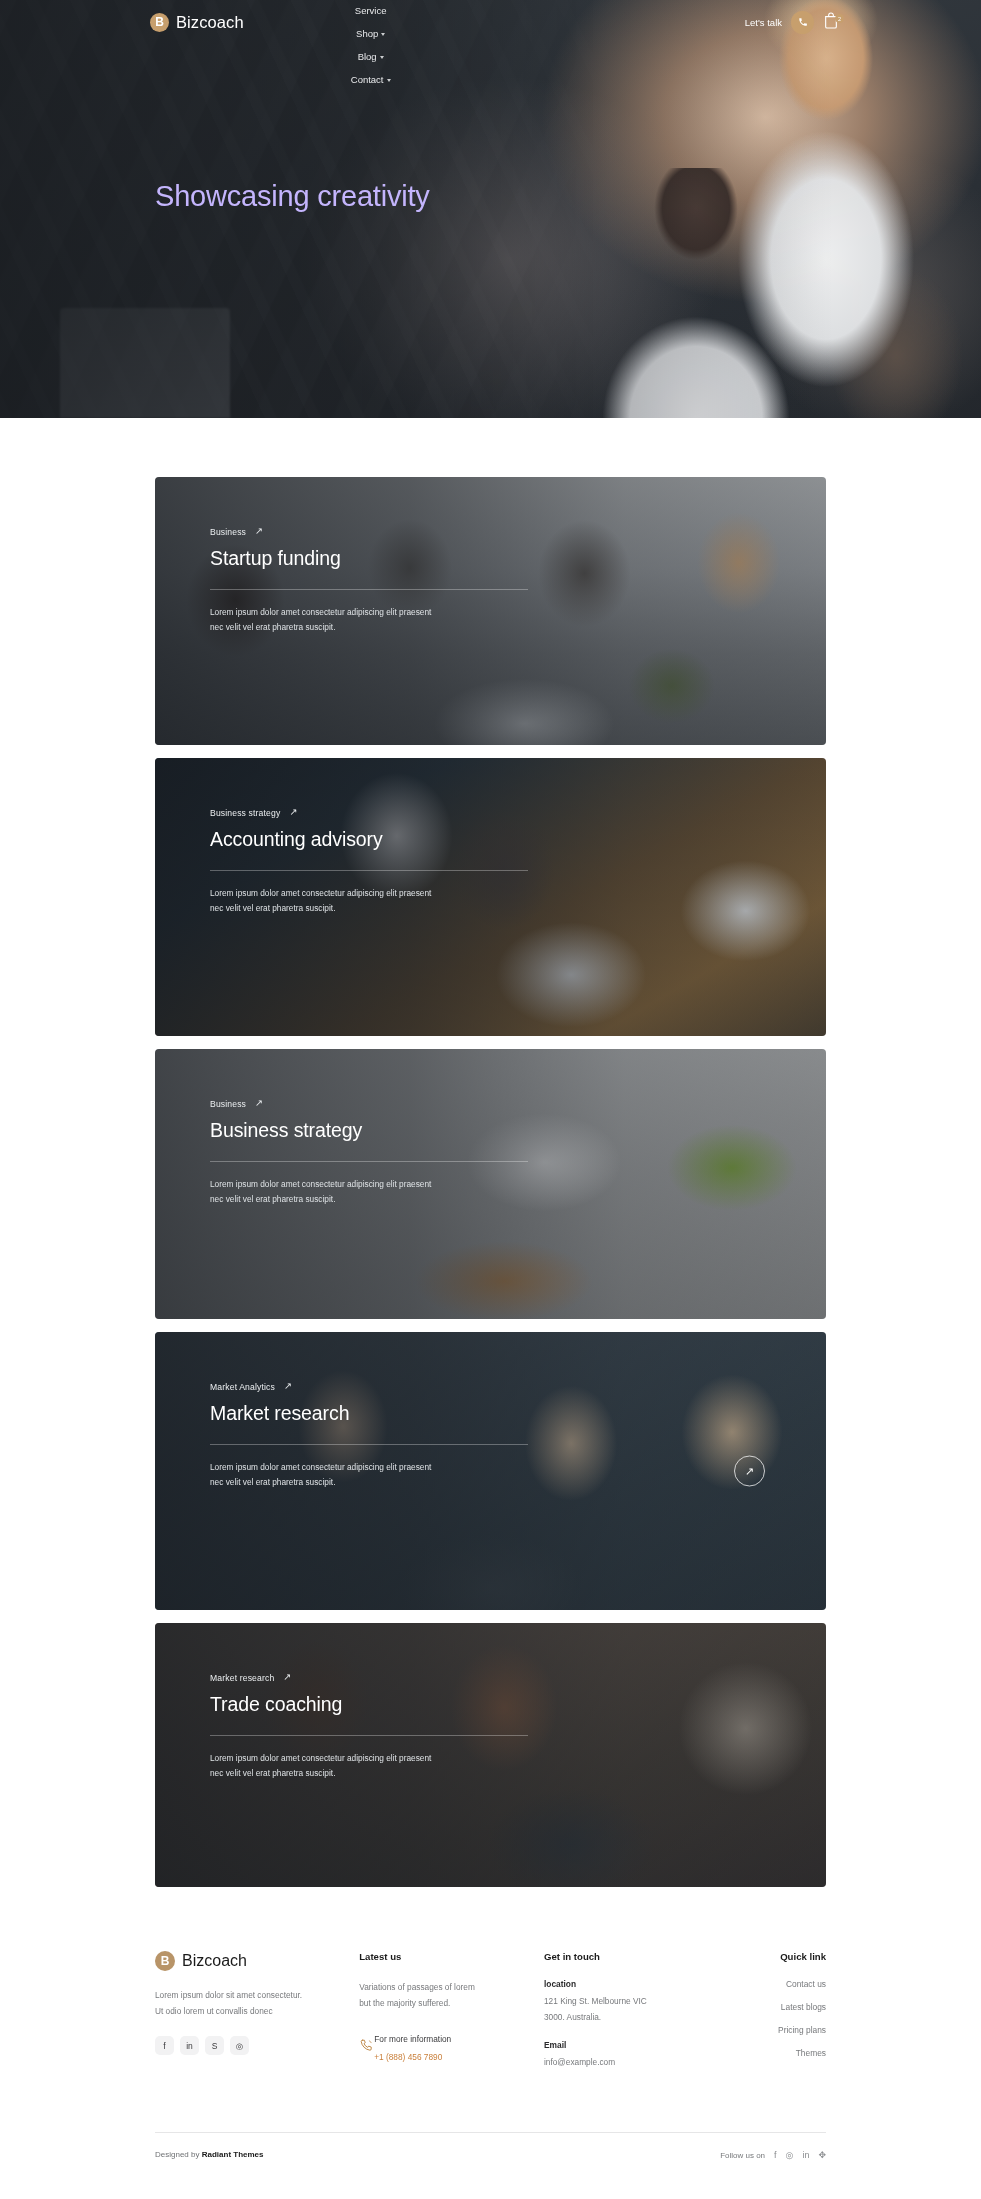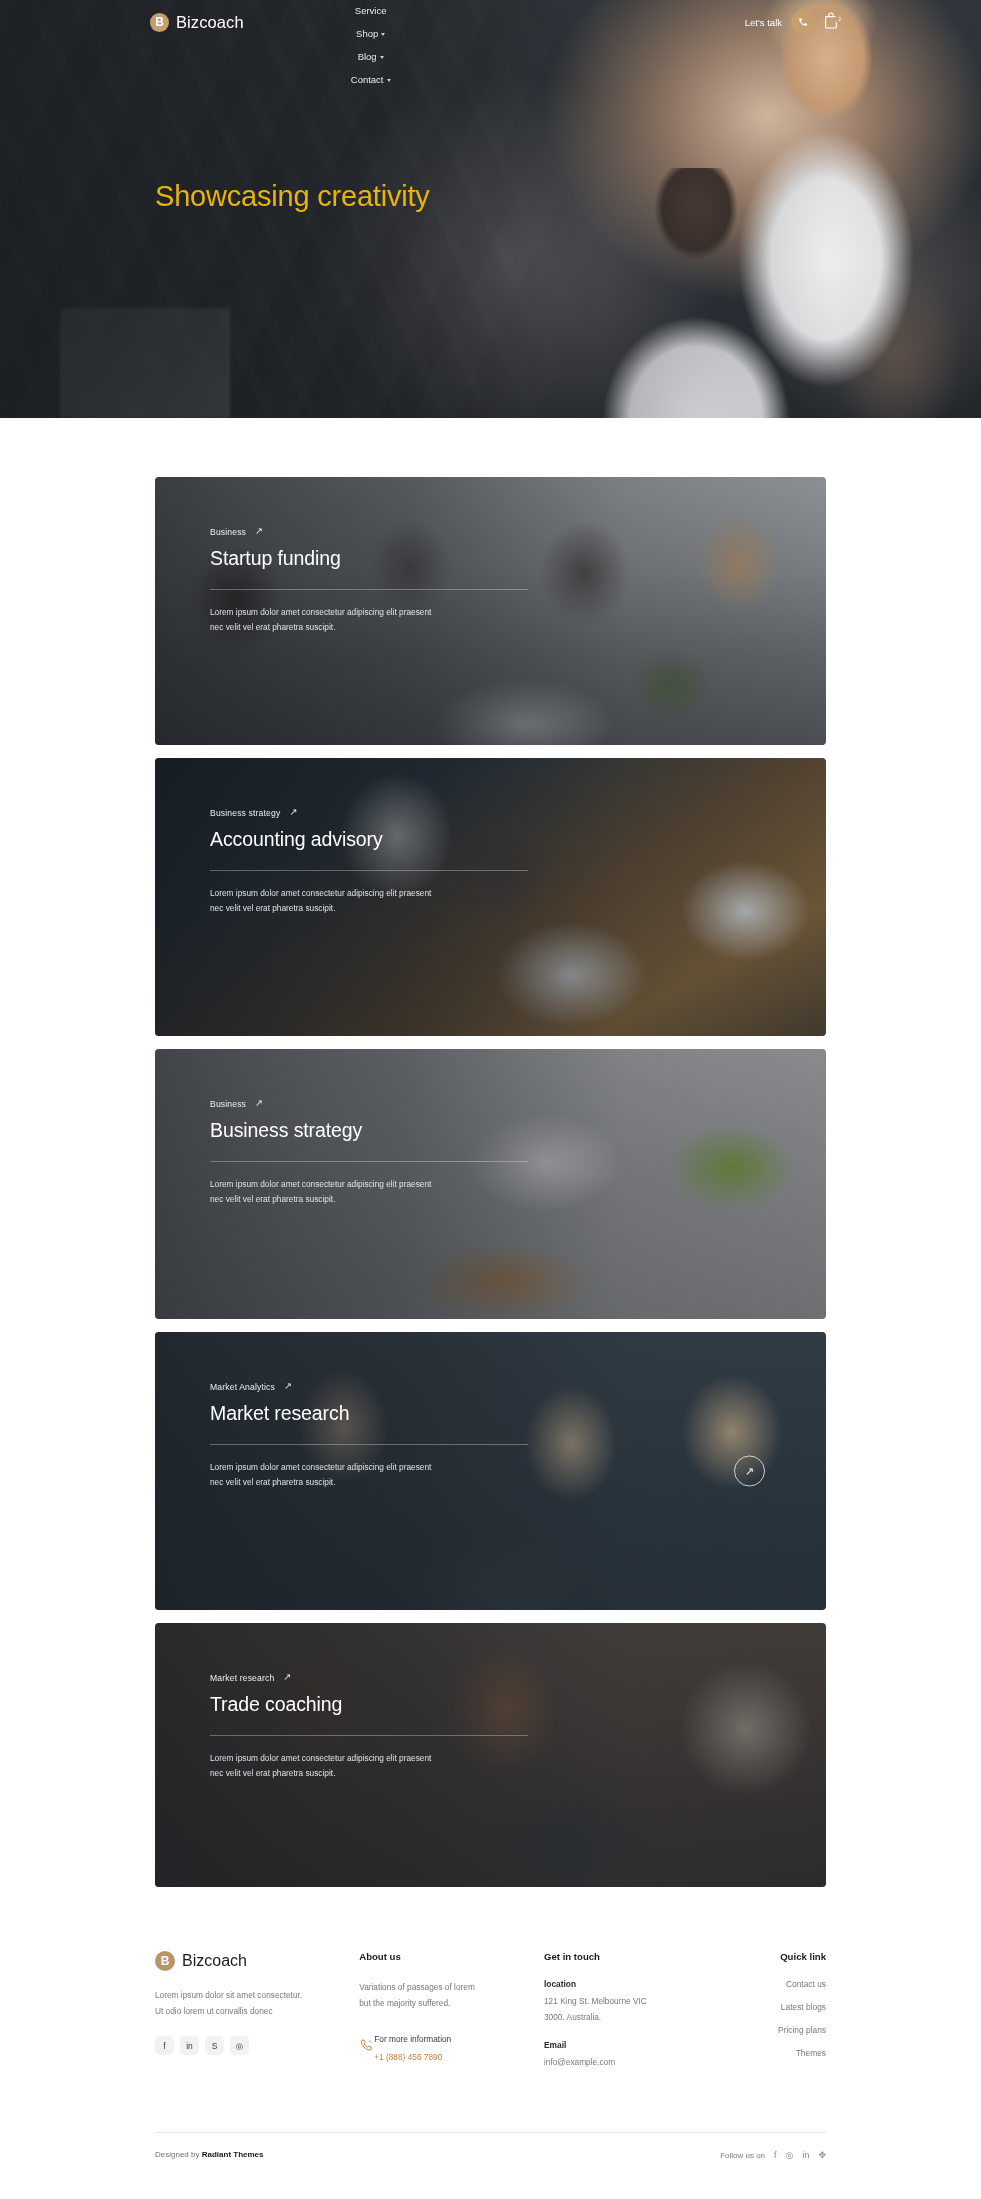--- a/index.html
+++ b/index.html
@@ -110,21 +110,21 @@
   .cart-wrap { position:relative; width:18px; height:22px; cursor:pointer; }
   .cart-badge {
     position:absolute; right:-3px; top:3px;
     width:9px; height:9px; border-radius:50%;
     background:#c79f6d; color:#fff;
     font-size:5.5px; display:flex; align-items:center; justify-content:center;
   }
 
   .hero-copy { position:absolute; left:155px; top:178px; z-index:5; }
   .hero-title {
-    color:#eab308; font-size:29px; line-height:1.28; font-weight:400; letter-spacing:-0.2px;
+    color:#c4b5fd; font-size:29px; line-height:1.28; font-weight:400; letter-spacing:-0.2px;
   }
 
   
   .portfolio { width:981px; padding:59px 0 0 0; background:#fff; }
   .cards { width:671px; margin:0 auto; display:flex; flex-direction:column; gap:13px; }
 
   .card {
     position:relative; width:671px; border-radius:4px; overflow:hidden; cursor:pointer;
   }
   .card-bg { position:absolute; inset:0; }
@@ -398,21 +398,21 @@
       </p>
       <div class="socials">
         <span class="soc">f</span>
         <span class="soc">in</span>
         <span class="soc">S</span>
         <span class="soc">◎</span>
       </div>
     </div>
 
     <div class="col-about">
-      <div class="f-head">About us</div>
+      <div class="f-head">Latest us</div>
       <p class="f-text">
         <span>Variations of passages of lorem</span><br>
         <span>but the majority suffered.</span>
       </p>
       <div class="phone-row">
         <span class="phone-ic">
           <svg width="15" height="15" viewBox="0 0 24 24" fill="none" stroke="#c08a4a" stroke-width="1.6" stroke-linecap="round" aria-hidden="true">
             <path d="M5.5 3.5h3l1.5 4-2 1.5a12 12 0 0 0 6 6l1.5-2 4 1.5v3a2 2 0 0 1-2 2A16.5 16.5 0 0 1 3.5 5.5a2 2 0 0 1 2-2z"></path>
             <path d="M16.5 4.5a5 5 0 0 1 3 3" opacity=".75"></path>
           </svg>

